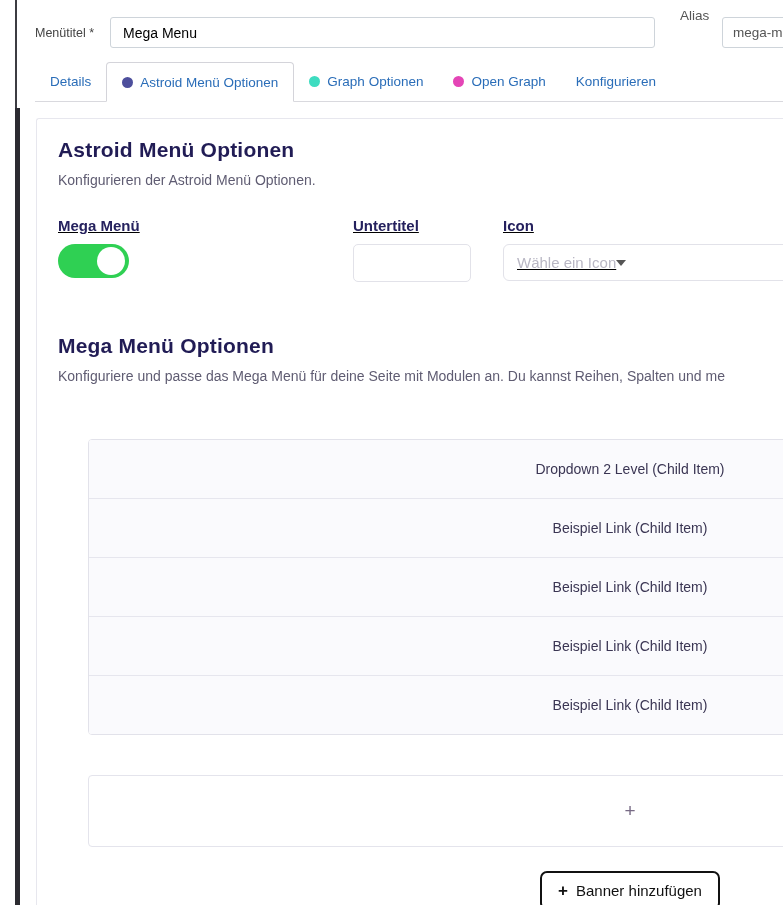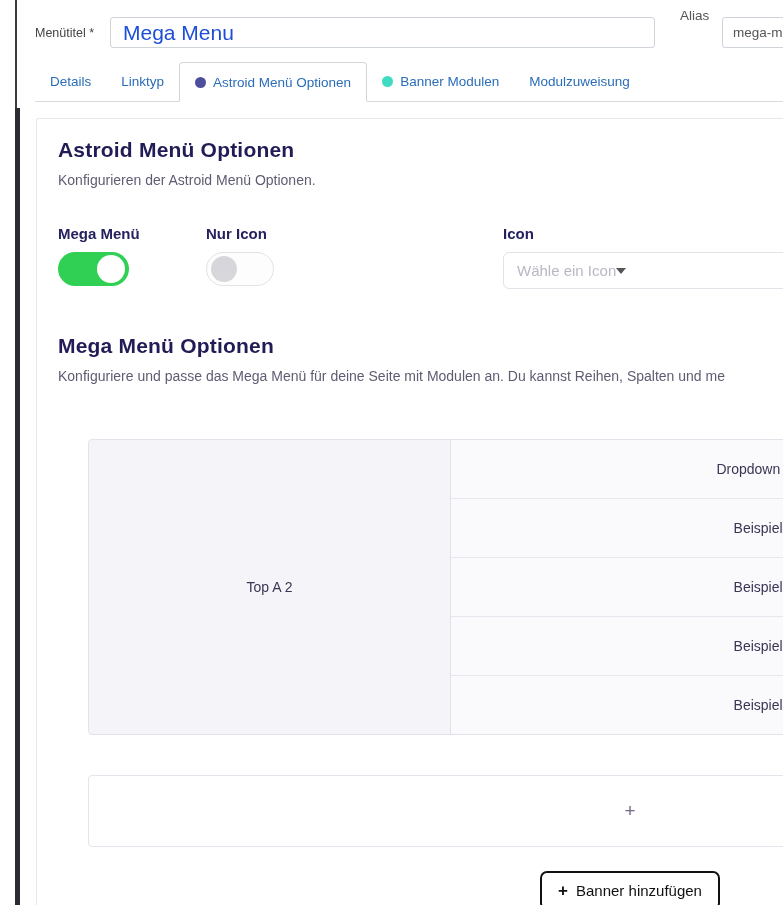--- a/index.html
+++ b/index.html
@@ -9,22 +9,22 @@
     margin-left:15px;
   }
   
   .edge-line{position:absolute;left:0;top:0;width:2px;height:110px;background:#3c3c42;}
   .edge-stripe{position:absolute;left:0;top:108px;width:5px;height:797px;background:#2c2b31;}
 
   
   .hdr-label{position:absolute;left:20px;top:26px;font-size:12.5px;color:#444;}
   .hdr-input{
     position:absolute;left:95px;top:17px;width:545px;height:31px;box-sizing:border-box;
-    border:1px solid #ced4da;border-radius:3px;background:#fff;color:#1d4ed8;
-    font-size:21px;padding:0 12px;font-family:"Liberation Sans",sans-serif;
+    border:1px solid #ced4da;border-radius:3px;background:#fff;color:#000000;
+    font-size:14px;padding:0 12px;font-family:"Liberation Sans",sans-serif;
   }
   .alias-label{position:absolute;left:665px;top:8px;font-size:13.5px;color:#555;}
   .alias-input{
     position:absolute;left:707px;top:17px;width:110px;height:31px;box-sizing:border-box;
     border:1px solid #ced4da;border-radius:3px;background:#fff;color:#555;
     font-size:13.5px;padding:0 10px;font-family:"Liberation Sans",sans-serif;
   }
 
   
   .tabs{
@@ -45,21 +45,21 @@
   .panel{
     position:absolute;left:21px;top:118px;width:1160px;height:900px;box-sizing:border-box;
     border-top:1px solid #e7e7ee;border-left:1px solid #e7e7ee;border-radius:3px 0 0 0;
     background:#fff;padding:18px 0 0 21px;
   }
   .h-section{margin:0;font-size:21px;line-height:26px;font-weight:700;color:#211c55;letter-spacing:.2px;}
   .p-desc{margin:8px 0 0 0;font-size:14px;line-height:18px;color:#5f5c72;white-space:nowrap;}
 
   
   .fields{position:relative;height:76px;margin-top:28px;}
-  .fgroup{position:absolute;top:8px;}
+  .fgroup{position:absolute;top:0;text-decoration:underline;}
   .flabel{font-size:15px;font-weight:700;color:#25215e;display:block;}
   .toggle{position:relative;margin-top:10px;width:71px;height:34px;border-radius:17px;cursor:pointer;box-sizing:border-box;}
   .toggle.on{background:#2fd053;}
   .toggle.on .knob{position:absolute;top:3px;right:4px;width:28px;height:28px;border-radius:50%;background:#fff;}
   .toggle.off{background:#fdfdfd;border:1px solid #e3e3e6;width:68px;}
   .toggle.off .knob{position:absolute;top:3px;left:4px;width:26px;height:26px;border-radius:50%;background:#d7d7db;}
   .text-input{
     margin-top:10px;width:118px;height:38px;box-sizing:border-box;border:1px solid #e2e2e9;
     border-radius:5px;background:#fff;padding:0 10px;font-size:14px;color:#333;
     font-family:"Liberation Sans",sans-serif;
@@ -119,71 +119,69 @@
 
   <div class="hdr-label">Menütitel *</div>
   <input class="hdr-input" type="text" value="Mega Menu" style="">
   <div class="alias-label">Alias</div>
   <input class="alias-input" type="text" value="mega-menu" style="">
 
   <div class="tabs">
     <div class="tab">
       <span>Details</span>
     </div>
-    <div class="tab">
-      <span>Linktyp</span>
-    </div>
     <div class="tab active">
       <span class="tab-dot" style="background: rgb(77, 79, 156);"></span>
       <span>Astroid Menü Optionen</span>
     </div>
     <div class="tab">
       <span class="tab-dot" style="background: rgb(62, 220, 192);"></span>
-      <span>Banner Modulen</span>
-    </div>
-    <div class="tab">
-      <span>Modulzuweisung</span>
+      <span>Graph Optionen</span>
+    </div>
+    <div class="tab">
+      <span class="tab-dot" style="background: rgb(228, 69, 182);"></span>
+      <span>Open Graph</span>
+    </div>
+    <div class="tab">
+      <span>Konfigurieren</span>
     </div>
   </div>
 
   <div class="panel">
     <h2 class="h-section">Astroid Menü Optionen</h2>
     <p class="p-desc">Konfigurieren der Astroid Menü Optionen.</p>
 
     <div class="fields">
       <div class="fgroup" style="left:0;">
         <span class="flabel">Mega Menü</span>
         <div class="toggle on">
           <div class="knob"></div>
         </div>
       </div>
-      <div class="fgroup" style="left:148px;">
-        <span class="flabel">Nur Icon</span>
-        <div class="toggle off">
-          <div class="knob"></div>
-        </div>
+      <div class="fgroup" style="left:295px;">
+        <span class="flabel">Untertitel</span>
+        <input class="text-input" type="text" value="" style="">
       </div>
       <div class="fgroup" style="left:445px;">
         <span class="flabel">Icon</span>
         <div class="select">
           <span class="ph">Wähle ein Icon</span>
           <span class="caret"></span>
         </div>
       </div>
       <div class="fgroup cutfield" style="left:730px;">
         <span class="flabel">E</span>
         <div class="cutbox">K</div>
       </div>
     </div>
 
     <h2 class="h-section sec2-title">Mega Menü Optionen</h2>
     <p class="p-desc">Konfiguriere und passe das Mega Menü für deine Seite mit Modulen an. Du kannst Reihen, Spalten und me</p>
 
     <div class="mm-table">
-      <div class="mm-parent">Top A 2</div>
       <div class="mm-children">
         <div class="mm-child">Dropdown 2 Level (Child Item)</div>
         <div class="mm-child">Beispiel Link (Child Item)</div>
         <div class="mm-child">Beispiel Link (Child Item)</div>
         <div class="mm-child">Beispiel Link (Child Item)</div>
         <div class="mm-child">Beispiel Link (Child Item)</div>
       </div>
     </div>
 
     <div class="mm-addcol">

